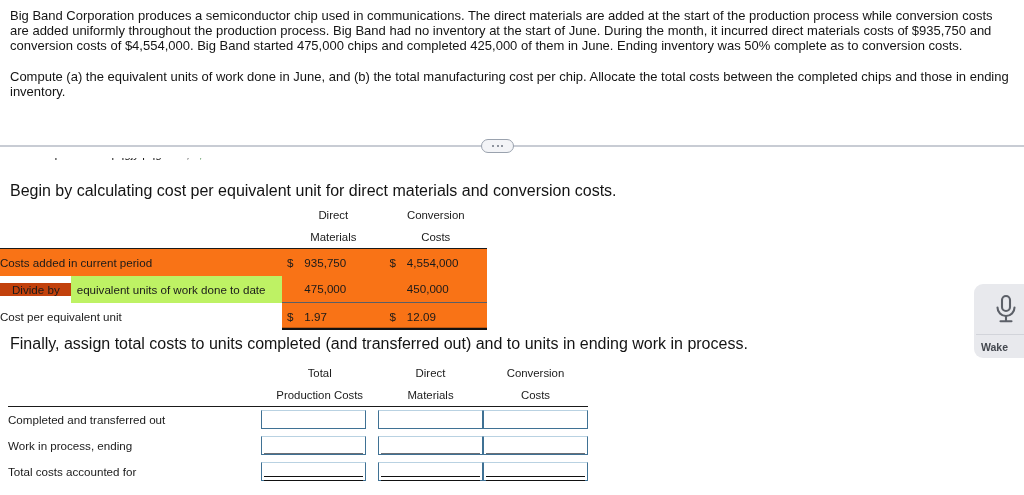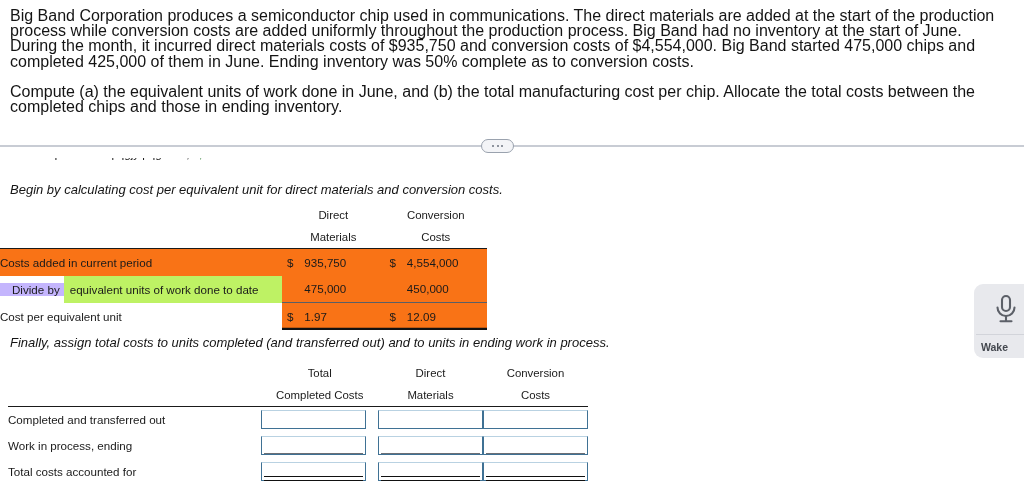--- a/index.html
+++ b/index.html
@@ -20,21 +20,21 @@
     width: 1024px;
     height: 495px;
   }
 
   
   .problem {
     position: absolute;
     left: 10px;
     top: 8px;
     width: 1000px;
-    font-size: 16px;
+    font-size: 13px;
     line-height: 15.2px;
     color: #141414;
   }
   .problem p { margin: 0; }
   .problem p.second { margin-top: 15px; }
 
   
   .splitter {
     position: absolute;
     left: 0;
@@ -84,24 +84,23 @@
   }
   .clipped-row span em {
     font-style: normal;
     color: #2e7d32;
   }
 
   
   .intro {
     position: absolute;
     left: 10px;
-    font-size: 13px;
+    font-size: 16px;
     color: #141414;
     white-space: nowrap;
-    font-style: italic;
   }
   .intro.one { top: 182px; }
   .intro.two { top: 335px; }
 
   
   .tbl {
     position: absolute;
     border-collapse: collapse;
     font-size: 11.6px;
     color: #1a1a1a;
@@ -138,23 +137,23 @@
     position: relative;
     padding: 0 !important;
     height: 27px;
   }
   .divide-flex {
     display: flex;
     align-items: center;
     height: 27px;
   }
   .divide-word {
-    background: #c4b5fd;
+    background: #c2410c;
     padding-left: 12px;
-    padding-right: 4px;
+    padding-right: 11px;
     white-space: nowrap;
   }
   .divide-rest {
     background: #bef264;
     flex: 1;
     padding-left: 6px;
     height: 27px;
     display: flex;
     align-items: center;
     white-space: nowrap;
@@ -336,21 +335,21 @@
     </colgroup>
     <tbody>
         <tr>
       <td></td>
       <td class="hdr">Total</td>
       <td class="hdr">Direct</td>
       <td class="hdr">Conversion</td>
     </tr>
     <tr>
       <td></td>
-      <td class="hdr">Completed Costs</td>
+      <td class="hdr">Production Costs</td>
       <td class="hdr">Materials</td>
       <td class="hdr">Costs</td>
     </tr>
     <tr class="rule-row">
       <td colspan="4"></td>
     </tr>
 
     <tr class="data">
       <td>Completed and transferred out</td>
       <td>

